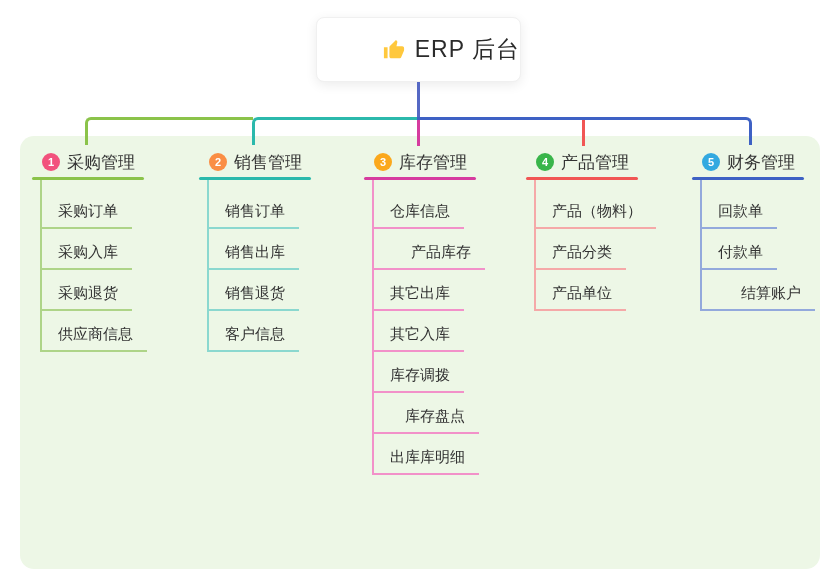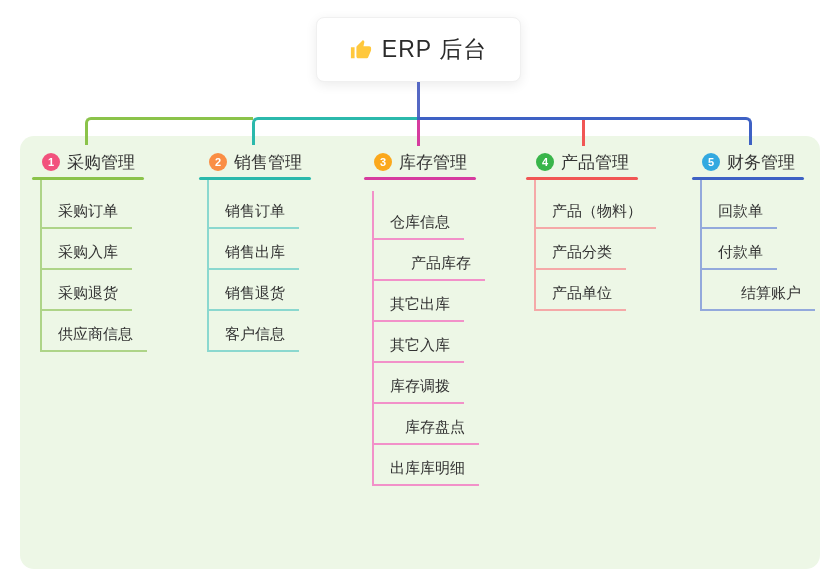--- a/index.html
+++ b/index.html
@@ -9,21 +9,21 @@
     font-family:"Liberation Sans","DejaVu Sans",sans-serif;
   }
   .panel {
     position:absolute; left:20px; top:136px; width:800px; height:433px;
     border-radius:14px;
   }
   .root-card {
     position:absolute; left:316px; top:17px; width:205px; height:65px;
     background:#ffffff; border:1px solid #f0f0f0; border-radius:8px;
     box-shadow:0 3px 12px rgba(0,0,0,0.08);
-    display:flex; align-items:center; justify-content:center; gap:10px;
+    display:flex; align-items:center; justify-content:flex-end; gap:10px;
     box-sizing:border-box;
   }
   .root-label { font-size:23px; color:#2b2b2b; letter-spacing:1px; }
   .cline { position:absolute; }
   .branch { position:absolute; top:150px; }
   .branch-header { display:flex; align-items:center; gap:7px; margin-left:10px; height:24px; }
   .badge {
     width:18px; height:18px; border-radius:50%; flex:0 0 18px;
     display:flex; align-items:center; justify-content:center;
     color:#fff; font-size:11px; font-weight:bold;
@@ -102,21 +102,21 @@
             <span class="child-label">客户信息</span>
           </div>
         </div>
       </div>
       <div class="branch" style="left: 364px;">
         <div class="branch-header">
           <div class="badge" style="background: rgb(251, 168, 28);">3</div>
           <div class="branch-title">库存管理</div>
         </div>
         <div class="branch-underline" style="background: rgb(214, 60, 159);"></div>
-        <div class="children" style="border-left-color: rgb(242, 145, 201); margin-top: 11px;">
+        <div class="children" style="border-left-color: rgb(242, 145, 201);">
           <div class="child" style="border-bottom-color: rgb(242, 145, 201);">
             <span class="child-label">仓库信息</span>
           </div>
           <div class="child" style="border-bottom-color: rgb(242, 145, 201); padding-left: 37px;">
             <span class="child-label">产品库存</span>
           </div>
           <div class="child" style="border-bottom-color: rgb(242, 145, 201);">
             <span class="child-label">其它出库</span>
           </div>
           <div class="child" style="border-bottom-color: rgb(242, 145, 201);">

